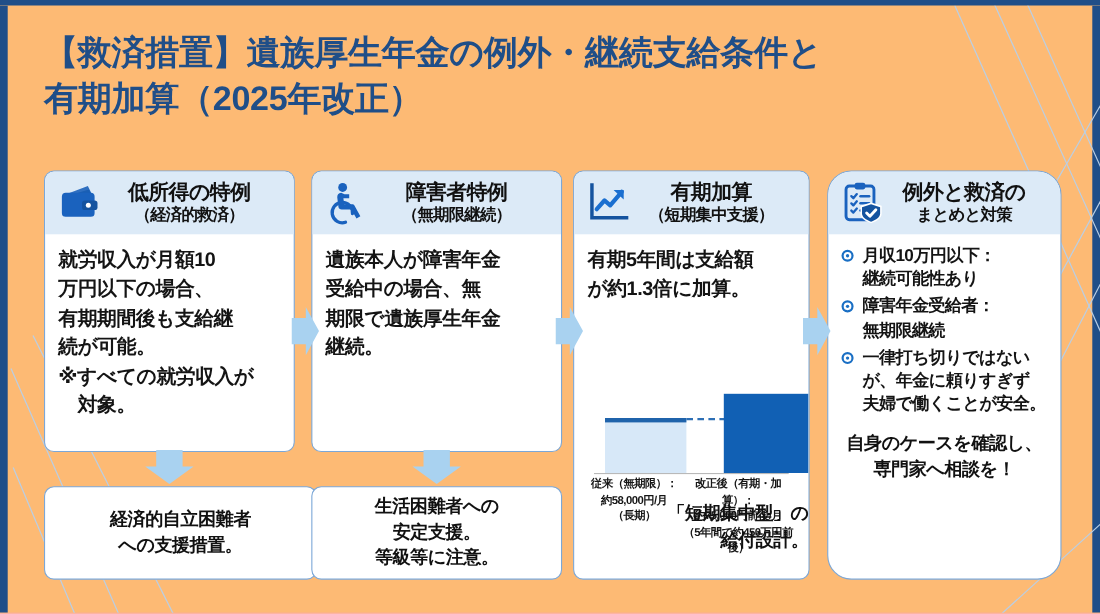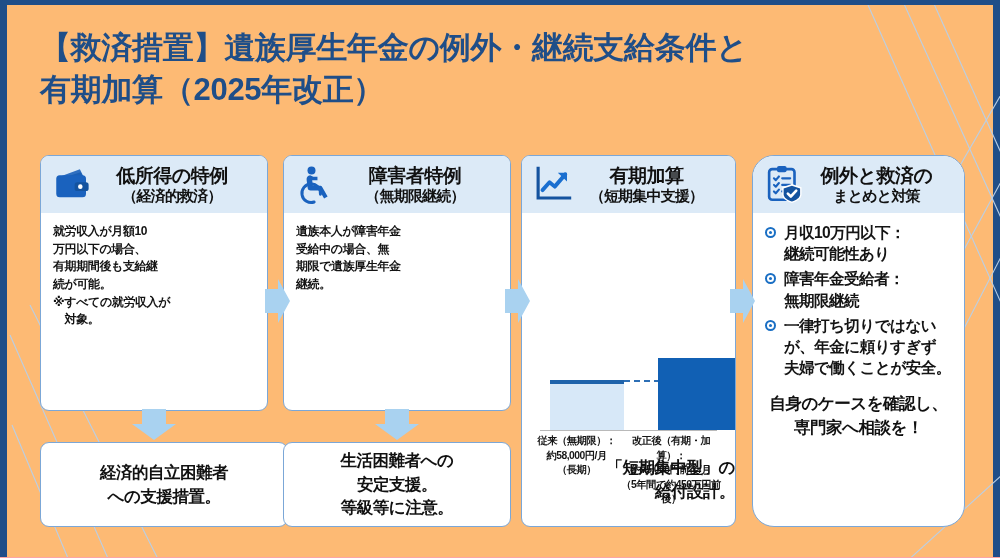--- a/index.html
+++ b/index.html
@@ -70,21 +70,21 @@
     font-weight:bold;font-size:19px;line-height:1.12;letter-spacing:-0.5px;
     white-space:nowrap;
   }
   .head-sub{
     font-weight:bold;font-size:15px;line-height:1.2;letter-spacing:-0.8px;
     white-space:nowrap;margin-top:1px;
   }
   .card-body{
     padding:10px 11px 8px 12px;
     font-weight:bold;
-    font-size:12px;
+    font-size:18px;
     line-height:1.47;
     color:#141414;
     letter-spacing:-0.4px;
     white-space:pre-line;
   }
 
   
   .bullets{
     padding:9px 8px 4px 12px;
     margin:0;list-style:none;
@@ -248,20 +248,22 @@
       <svg class="icon" viewBox="0 0 48 48">
         <path d="M7 6 L7 40 L43 40" fill="none" stroke="#14539f" stroke-width="3.6" stroke-linecap="square"></path>
         <path d="M12 31 L20 22 L26 27 L38 13" fill="none" stroke="#1a6fd0" stroke-width="4.4" stroke-linejoin="round" stroke-linecap="round"></path>
         <path d="M29.5 11 L40 11 L40 21 Z" fill="#1a6fd0"></path>
       </svg>
       <div class="head-text">
         <div class="head-title">有期加算</div>
         <div class="head-sub">（短期集中支援）</div>
       </div>
     </div>
+    <div class="card-body">有期5年間は支給額
+が約1.3倍に加算。</div>
 
     <div class="chart-wrap">
       <div class="chart-plot">
         <div class="bar old"></div>
         <div class="dashline"></div>
         <div class="bar new"></div>
       </div>
       <div class="chart-labels">
         <div class="col">従来（無期限）：
 約58,000円/月

